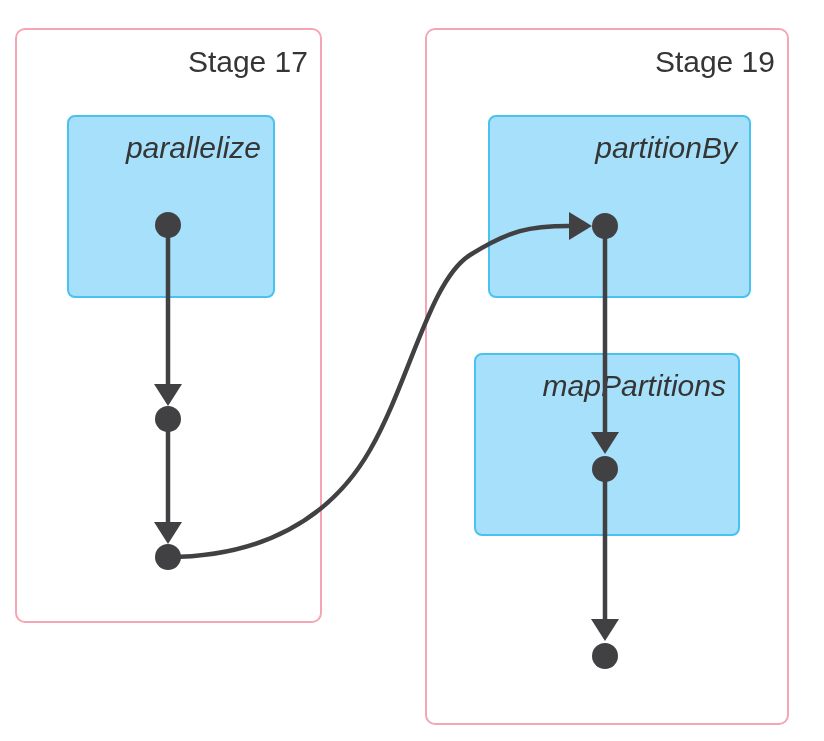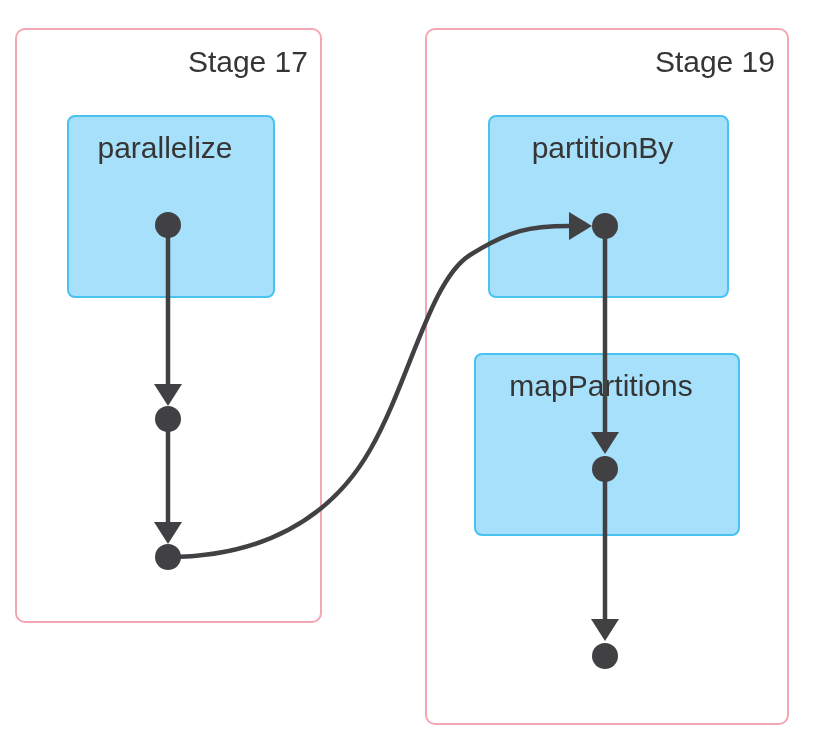--- a/index.html
+++ b/index.html
@@ -31,26 +31,27 @@
   }
   .op {
     position: absolute;
     box-sizing: border-box;
     background: #a6e0fa;
     border: 2px solid #49c2ef;
     border-radius: 8px;
     font-size: 30px;
     line-height: 1;
     color: #353535;
-    text-align: center;
+    text-align: right;
     padding: 16px 12px 0 0;
     white-space: nowrap;
+    font-style: italic;
   }
   #op-parallelize  { left: 50px; top: 85px;  width: 208px; height: 183px; }
-  #op-partitionBy  { left: 61px; top: 85px;  width: 241px; height: 183px; }
+  #op-partitionBy  { left: 61px; top: 85px;  width: 263px; height: 183px; }
   #op-mapPartitions{ left: 47px; top: 323px; width: 266px; height: 183px; }
   .edges-overlay {
     position: absolute;
     left: 0; top: 0;
     width: 824px;
     height: 741px;
     pointer-events: none;
     z-index: 5;
   }
 </style>

